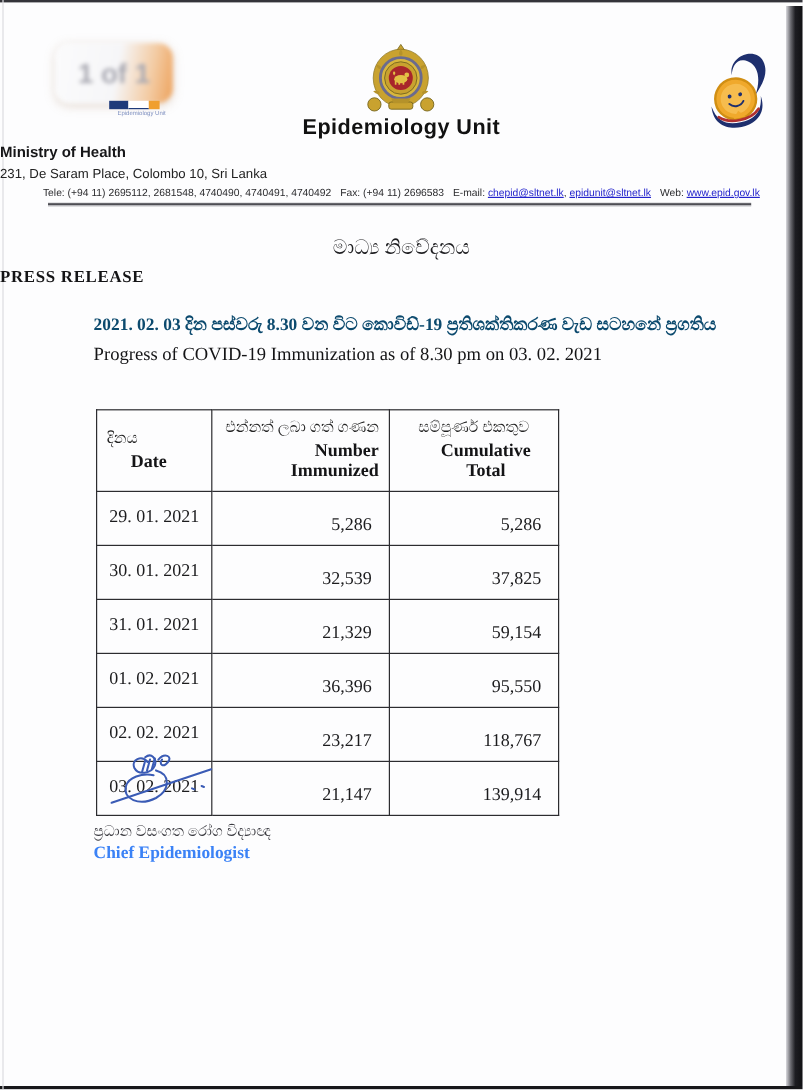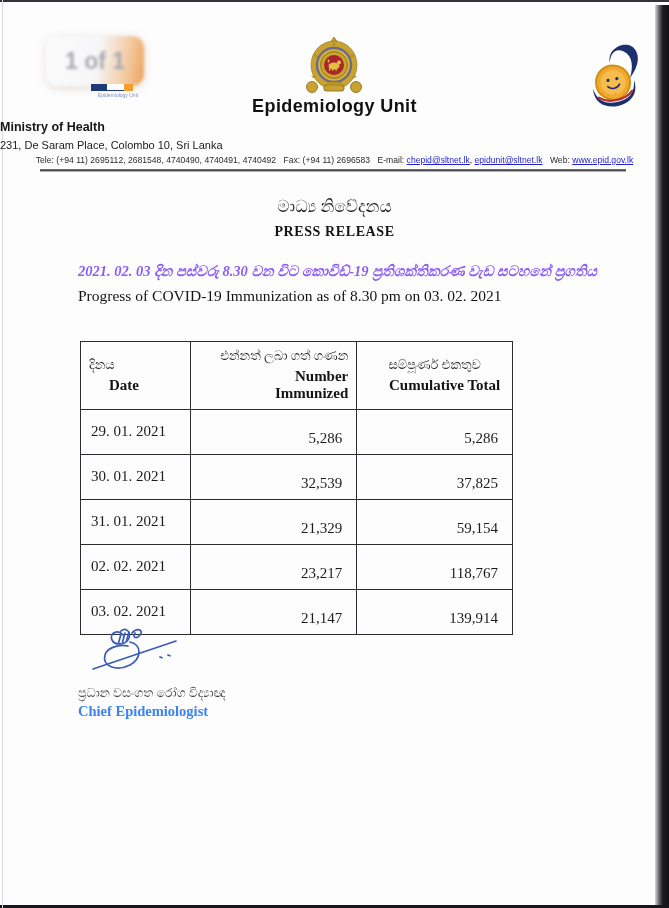--- a/index.html
+++ b/index.html
@@ -45,30 +45,30 @@
               font-family:"Liberation Sans",sans-serif; font-size:8.6px; color:#2b2b2e; white-space:nowrap; }
   .contact .lbl { margin-left:5px; }
   .contact .lbl:first-child { margin-left:0; }
   .contact a { color:#2323cc; text-decoration:underline; }
   .rule { position:absolute; left:40px; top:169px; width:586px; height:3px;
           background:linear-gradient(#7a7a80,#3c3c42); border-bottom:1px solid #aeaeb4; }
   .nip-logo { position:absolute; left:584px; top:42px; width:62px; height:80px; transform:rotate(-12deg); }
 
   
   .rel-si { position:absolute; left:0; top:197px; width:100%; text-align:center; font-size:17px; color:#1d1d20; }
-  .rel-en { position:absolute; left:0; top:224px; width:100%; text-align:center;
+  .rel-en { position:absolute; left:0; top:224px; width:100%; text-align:left;
             font-size:14px; font-weight:bold; letter-spacing:.6px; color:#141416; }
 
   
   .subject { position:absolute; left:78px; top:260px; width:520px; }
-  .subject .s-si { font-size:14.5px; font-weight:bold; line-height:1.62; color:#8b5cf6;font-style:italic; }
+  .subject .s-si { font-size:14.5px; font-weight:bold; line-height:1.62; color:#0c4a6e; }
   .subject .s-en { font-size:15.5px; font-weight:normal; margin-top:4px; color:#141416; }
 
   
-  table.data { position:absolute; left:80px; top:341px; width:433px; border-collapse:collapse; }
+  table.data { position:absolute; left:80px; top:341px; width:386px; border-collapse:collapse; }
   table.data th, table.data td { border:1.6px solid #2c2c30; }
   table.data th { font-weight:normal; padding:6px 8px 7px 8px; vertical-align:middle; }
   th.h-date { width:110px; text-align:left; padding-left:10px; }
   th.h-num  { width:167px; text-align:right; }
   th.h-cum  { width:156px; text-align:center; }
   .hdr-si { display:block; font-size:13px; color:#222; }
   .hdr-en { display:block; font-size:15px; font-weight:bold; margin-top:4px; color:#141416;margin-left:20px; }
   td.c-date { font-size:15px; text-align:left;  padding:6px 6px 7px 10px; }
   td.c-num  { font-size:15px; text-align:right; padding:20px 14px 7px 6px; }
 
@@ -191,20 +191,25 @@
         <td class="c-date">30. 01. 2021</td>
         <td class="c-num">32,539</td>
         <td class="c-num">37,825</td>
       </tr>
       <tr>
         <td class="c-date">31. 01. 2021</td>
         <td class="c-num">21,329</td>
         <td class="c-num">59,154</td>
       </tr>
       <tr>
+        <td class="c-date">01. 02. 2021</td>
+        <td class="c-num">36,396</td>
+        <td class="c-num">95,550</td>
+      </tr>
+      <tr>
         <td class="c-date">02. 02. 2021</td>
         <td class="c-num">23,217</td>
         <td class="c-num">118,767</td>
       </tr>
       <tr>
         <td class="c-date">03. 02. 2021</td>
         <td class="c-num">21,147</td>
         <td class="c-num">139,914</td>
       </tr>
     </tbody>

